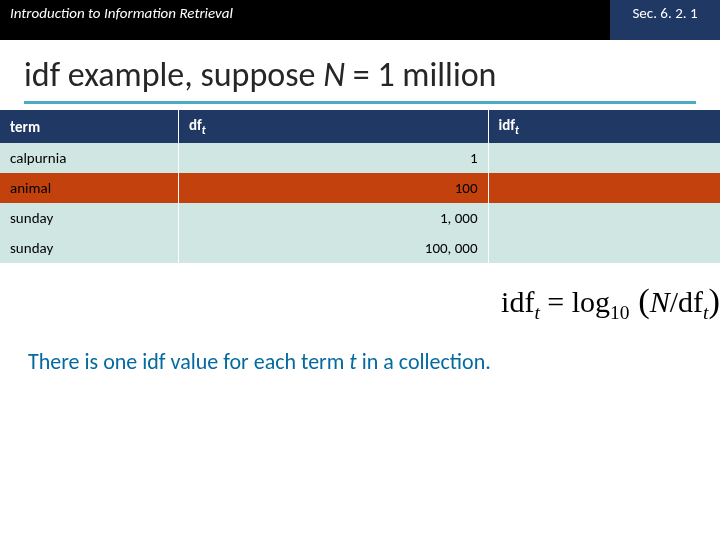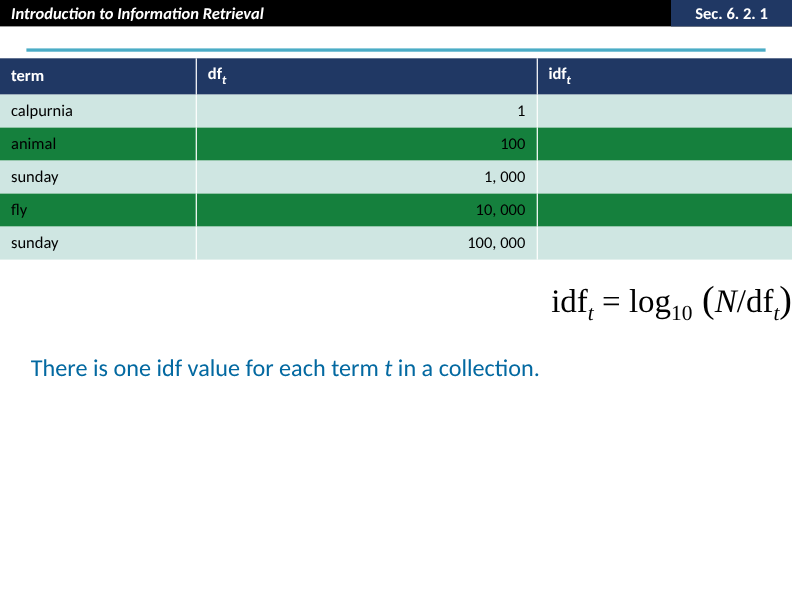--- a/index.html
+++ b/index.html
@@ -6,24 +6,23 @@
   body {
     width: 720px;
     height: 540px;
     background: #ffffff;
     font-family: Calibri, Arial, sans-serif;
     overflow: hidden;
   }
   .topbar {
     display: flex;
     width: 100%;
-    height: 24px;
+    height: 40px;
     background: #000;
     color: #fff;
-    font-weight: bold;
   }
   .topbar-left {
     flex: 1;
     font-style: italic;
     font-size: 15px;
     padding: 4px 10px;
   }
   .topbar-right {
     width: 110px;
     background: #203864;
@@ -59,21 +58,21 @@
     border-right: 1px solid #fff;
   }
   .tbl th:last-child { border-right: none; }
   .tbl td {
     padding: 6px 10px;
     border-right: 1px solid #fff;
     height: 30px;
   }
   .tbl td:last-child { border-right: none; }
   .row-odd { background: #cfe6e2; }
-  .row-even { background: #15803d; }
+  .row-even { background: #c2410c; }
   .col-term { width: 170px; }
   .col-df { width: 295px; text-align: right; }
   .col-idf { width: 221px; }
   .sub { font-style: italic; font-size: 0.75em; vertical-align: sub; }
   .formula-wrap {
     text-align: right;
     margin-top: 18px;
   }
   .formula {
     font-family: "Times New Roman", serif;
@@ -92,20 +91,23 @@
 </style>
 </head>
 <body>
 
 <div class="topbar">
   <div class="topbar-left">Introduction to Information Retrieval</div>
   <div class="topbar-right">Sec. 6. 2. 1</div>
 </div>
 
 <div class="title-wrap">
+  <div class="title">
+    <span>idf example, suppose </span><span class="n">N</span><span> = 1 million</span>
+  </div>
   <div class="title-rule"></div>
 </div>
 
 <table class="tbl">
   <thead>
     <tr>
       <th class="col-term">term</th>
       <th class="col-df" style="text-align:left"><span>df</span><span class="sub">t</span></th>
       <th class="col-idf"><span>idf</span><span class="sub">t</span></th>
     </tr>
@@ -119,25 +121,20 @@
     <tr class="row-even">
       <td class="col-term">animal</td>
       <td class="col-df">100</td>
       <td class="col-idf"></td>
     </tr>
     <tr class="row-odd">
       <td class="col-term">sunday</td>
       <td class="col-df">1, 000</td>
       <td class="col-idf"></td>
     </tr>
-    <tr class="row-even">
-      <td class="col-term">fly</td>
-      <td class="col-df">10, 000</td>
-      <td class="col-idf"></td>
-    </tr>
     <tr class="row-odd">
       <td class="col-term">sunday</td>
       <td class="col-df">100, 000</td>
       <td class="col-idf"></td>
     </tr>
   </tbody>
 </table>
 
 <div class="formula-wrap">
   <span class="formula">

